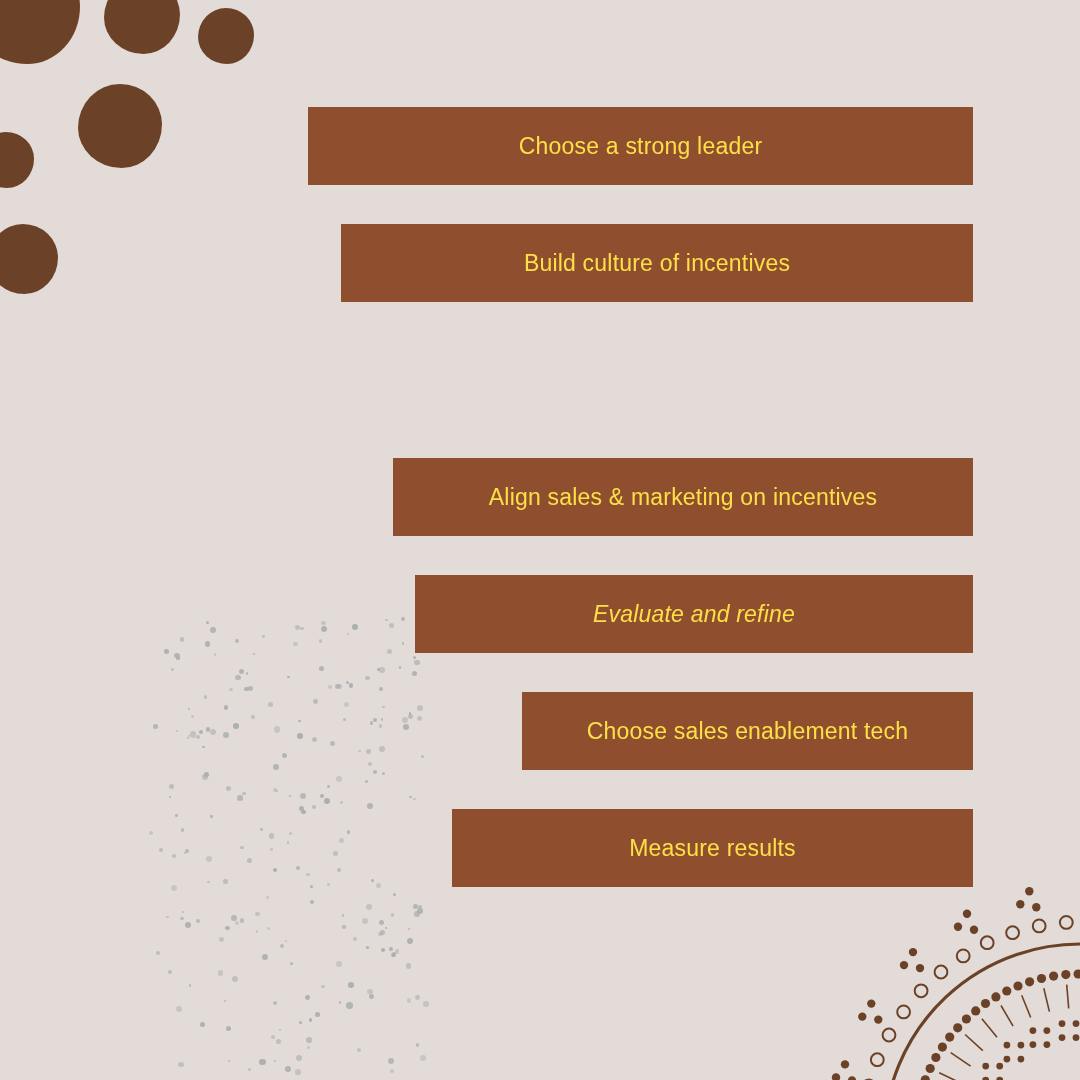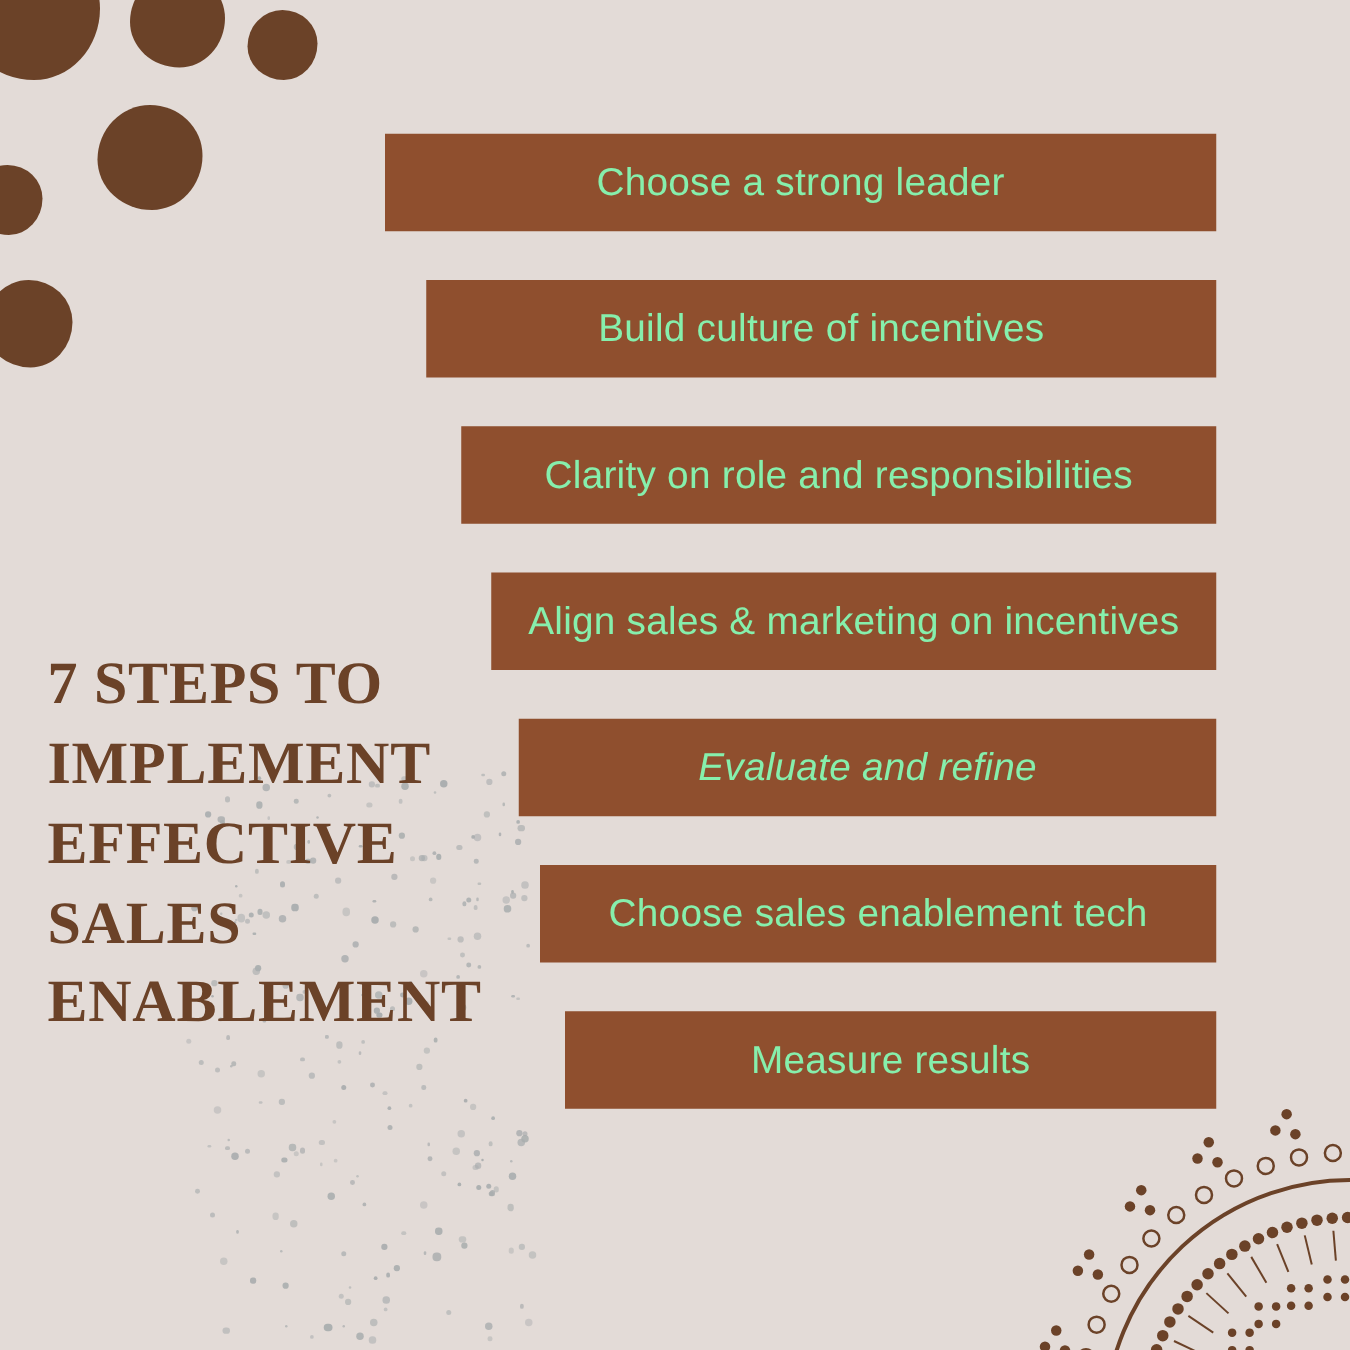--- a/index.html
+++ b/index.html
@@ -62,22 +62,22 @@
     right: 107px;
     height: 78px;
     background: #8f4f2e;
     display: flex;
     align-items: center;
     justify-content: center;
     box-sizing: border-box;
     padding: 0 16px;
   }
   .step-label {
-    color: #86efac;
-    font-size: 31px;
+    color: #fde047;
+    font-size: 23px;
     font-weight: 400;
     letter-spacing: .2px;
     white-space: nowrap;
   }
 
   
   #mandala {
     position: absolute;
     right: 0;
     bottom: 0;
@@ -327,43 +327,35 @@
       <div class="speck" style="left: 407.7px; top: 713.7px; width: 4.9px; height: 4.9px; background: rgb(169, 173, 174); opacity: 0.69;"></div>
       <div class="speck" style="left: 209.6px; top: 627px; width: 6.4px; height: 6.4px; background: rgb(169, 173, 174); opacity: 0.81;"></div>
       <div class="speck" style="left: 366.8px; top: 802.8px; width: 6.1px; height: 6.1px; background: rgb(169, 173, 174); opacity: 0.87;"></div>
       <div class="speck" style="left: 389px; top: 946.7px; width: 4.4px; height: 4.4px; background: rgb(169, 173, 174); opacity: 0.89;"></div>
       <div class="speck" style="left: 335.9px; top: 961.4px; width: 6px; height: 6px; background: rgb(169, 173, 174); opacity: 0.46;"></div>
       <div class="speck" style="left: 148.5px; top: 830.8px; width: 4.2px; height: 4.2px; background: rgb(169, 173, 174); opacity: 0.47;"></div>
       <div class="speck" style="left: 298.2px; top: 719.6px; width: 2.5px; height: 2.5px; background: rgb(169, 173, 174); opacity: 0.85;"></div>
       <div class="speck" style="left: 223.8px; top: 999.5px; width: 2.5px; height: 2.5px; background: rgb(169, 173, 174); opacity: 0.71;"></div>
     </div>
 
-  <h1 id="title">7 Steps To
-Implement
-Effective
-Sales
-Enablement</h1>
 
   <div id="steps">
       <div class="step-bar" style="top: 107px; width: 665px;">
         <span class="step-label">Choose a strong leader</span>
       </div>
       <div class="step-bar" style="top: 224px; width: 632px;">
         <span class="step-label">Build culture of incentives</span>
       </div>
-      <div class="step-bar" style="top: 341px; width: 604px;">
-        <span class="step-label">Clarity on role and responsibilities</span>
-      </div>
       <div class="step-bar" style="top: 458px; width: 580px;">
         <span class="step-label">Align sales &amp; marketing on incentives</span>
       </div>
       <div class="step-bar" style="top: 575px; width: 558px; font-style: italic;">
         <span class="step-label">Evaluate and refine</span>
       </div>
-      <div class="step-bar" style="top: 692px; width: 541px;">
+      <div class="step-bar" style="top: 692px; width: 451px;">
         <span class="step-label">Choose sales enablement tech</span>
       </div>
       <div class="step-bar" style="top: 809px; width: 521px;">
         <span class="step-label">Measure results</span>
       </div>
     </div>
 
   <svg id="mandala" viewBox="0 0 300 230">
       <path d="M 104.0 290.0 A 196 196 0 0 1 312.3 94.4" fill="none" stroke="#6b4228" stroke-width="3.2"></path>
       <circle cx="82.0" cy="290.0" r="6.4" fill="none" stroke="#6b4228" stroke-width="2"></circle>

